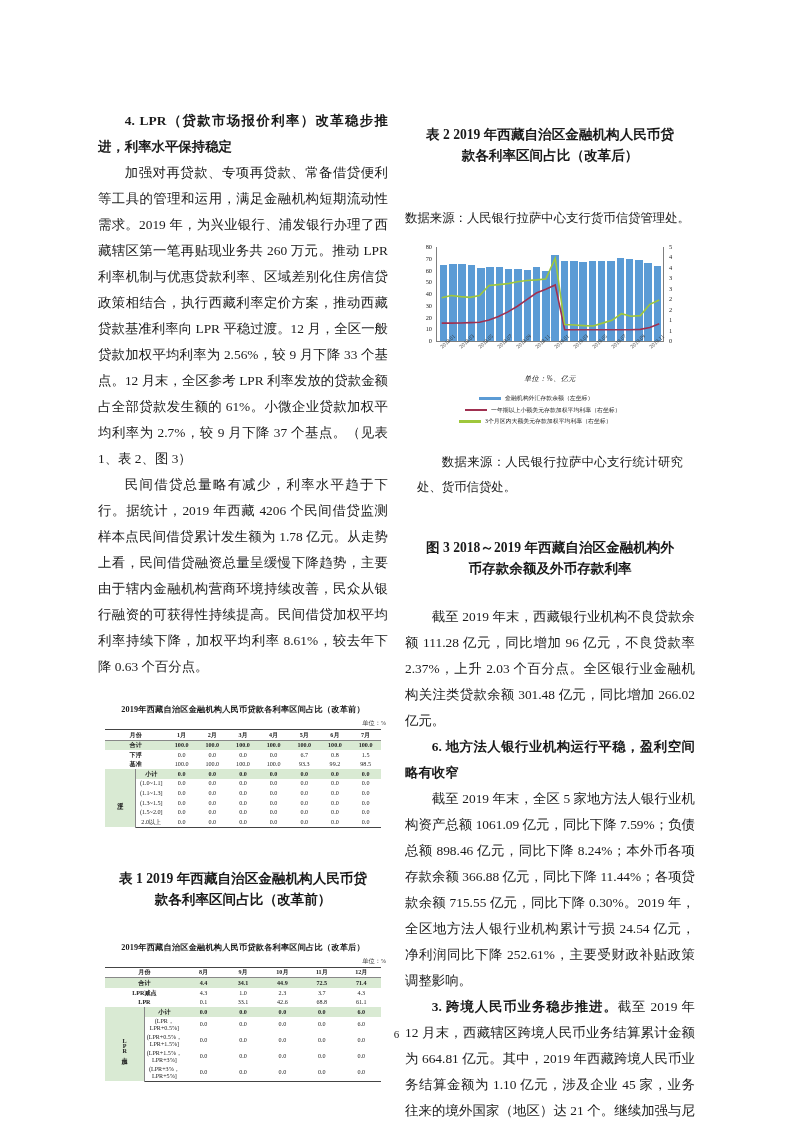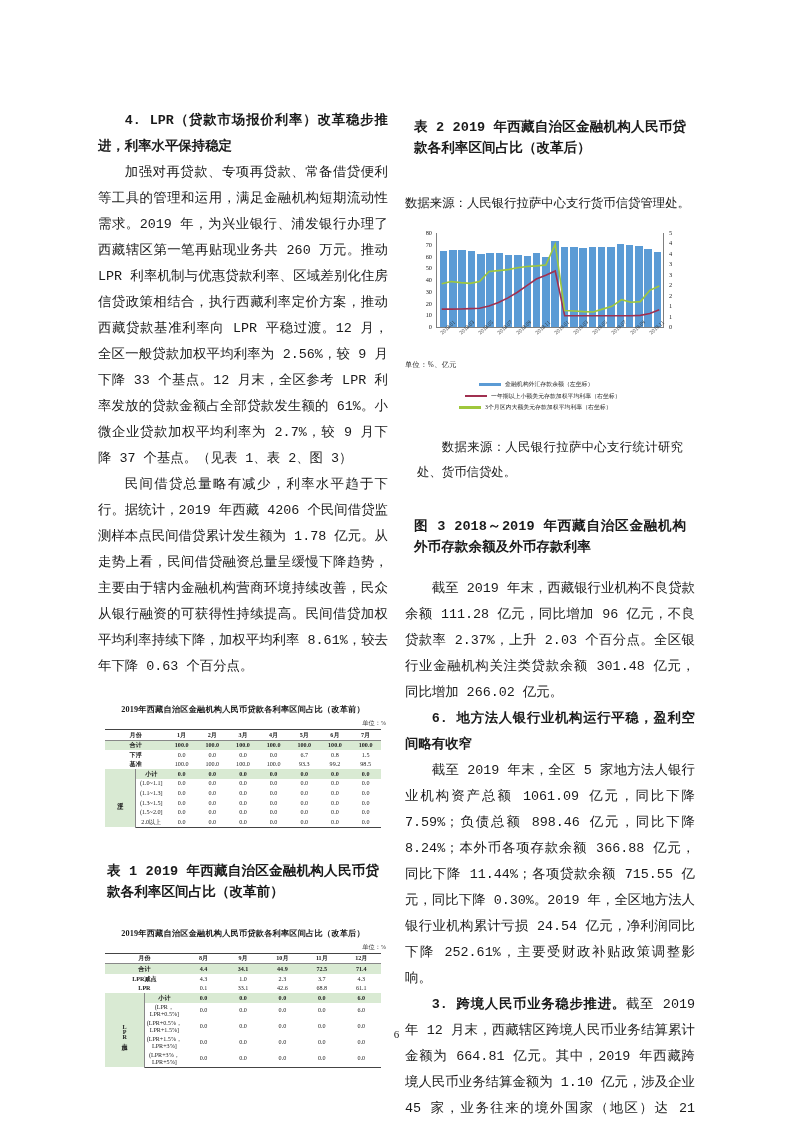--- a/index.html
+++ b/index.html
@@ -9,24 +9,24 @@
     font-family:"Liberation Serif","DejaVu Serif",serif;
     color:#1a1a1a;
     position:relative;
     overflow:hidden;
   }
   .page{position:absolute;left:0;top:0;width:793px;height:1122px;}
   .col{position:absolute;width:290px;}
   .col-left{left:98px;top:108px;}
   .col-right{left:405px;top:108px;}
 
-  p{margin:0;font-size:13.4px;line-height:26.0px;text-align:justify;text-justify:inter-ideograph;font-family:Liberation Mono, monospace;}
+  p{margin:0;font-size:13.4px;line-height:26.0px;text-align:justify;text-justify:inter-ideograph;}
   .indent{text-indent:2em;}
   .h-sub{font-weight:bold;font-size:13.4px;line-height:26.0px;text-indent:2em;margin:0;text-align:justify;}
-  .cap{font-weight:bold;font-size:13.6px;line-height:21px;margin:9px;}
+  .cap{font-weight:bold;font-size:13.6px;line-height:21px;text-align:center;margin:16px;}
   .src{font-size:12.4px;line-height:25px;margin:12px;text-indent:2em;text-align:justify;}
   .src-noind{font-size:12.4px;line-height:25px;margin:0;text-align:justify;}
   .gap-s{height:9px;}
   .gap-m{height:16px;}
   .gap-l{height:24px;}
 
   
   .tbl-title{font-weight:bold;font-size:8.2px;text-align:center;margin:0 0 4px 0;letter-spacing:.2px;}
   .tbl-unit{font-size:6.2px;text-align:right;margin:0 2px 1px 0;color:#333;}
   table.rate{border-collapse:collapse;width:276px;margin:0 auto;table-layout:fixed;font-size:6.1px;}
@@ -52,21 +52,21 @@
   .axis-r{right:0;text-align:left;}
   .axis-l span,.axis-r span{position:absolute;right:2px;line-height:1;}
   .axis-r span{left:3px;right:auto;}
   .plot{position:absolute;left:22px;right:22px;top:0;height:94px;border-left:.8px solid #7f7f7f;border-bottom:.8px solid #7f7f7f;}
   .plot .right-spine{position:absolute;right:0;top:0;bottom:0;border-right:.8px solid #7f7f7f;}
   .bars{position:absolute;left:0;right:0;bottom:0;top:0;display:flex;align-items:flex-end;padding:0 2px;box-sizing:border-box;}
   .bar{flex:1 1 auto;margin:0 .9px;background:#5b9bd5;}
   .lines{position:absolute;left:0;top:0;width:100%;height:100%;overflow:visible;}
   .xlabels{position:absolute;left:22px;right:22px;top:96px;height:26px;}
   .xlab{position:absolute;font-size:5.5px;transform:rotate(-42deg);transform-origin:left top;white-space:nowrap;color:#333;}
-  .unit-line{font-size:7.2px;margin:15px 0 0 0;letter-spacing:.4px;}
+  .unit-line{font-size:7.2px;text-align:center;margin:15px 0 0 0;letter-spacing:.4px;font-style:italic;}
   .legend{margin:10px auto 0 auto;width:230px;}
   .leg-row{display:flex;align-items:center;font-size:5.9px;margin:2.5px 0;color:#222;}
   .leg-swatch{width:22px;height:2.4px;margin-right:4px;flex:0 0 22px;}
   .leg-1{justify-content:flex-start;padding-left:44px;}
   .leg-2{justify-content:flex-start;padding-left:30px;}
   .leg-3{justify-content:flex-start;padding-left:24px;}
 
   .pageno{position:absolute;left:0;right:0;top:1028px;text-align:center;font-size:11px;color:#222;}
 </style>
 </head>

